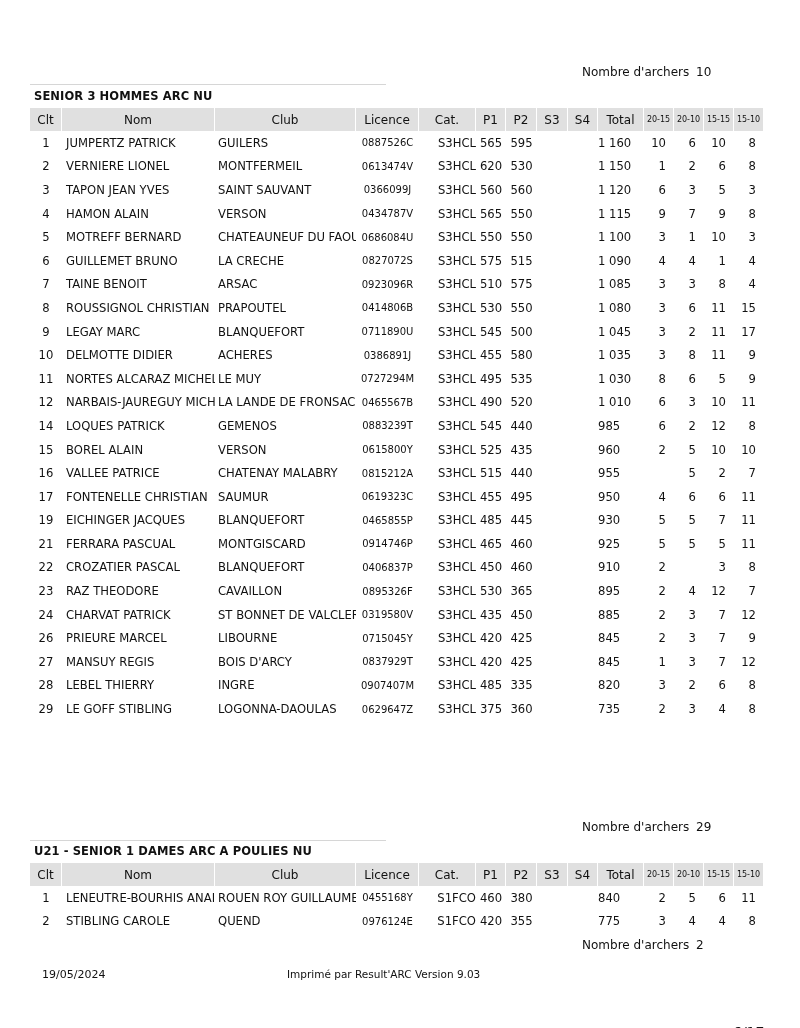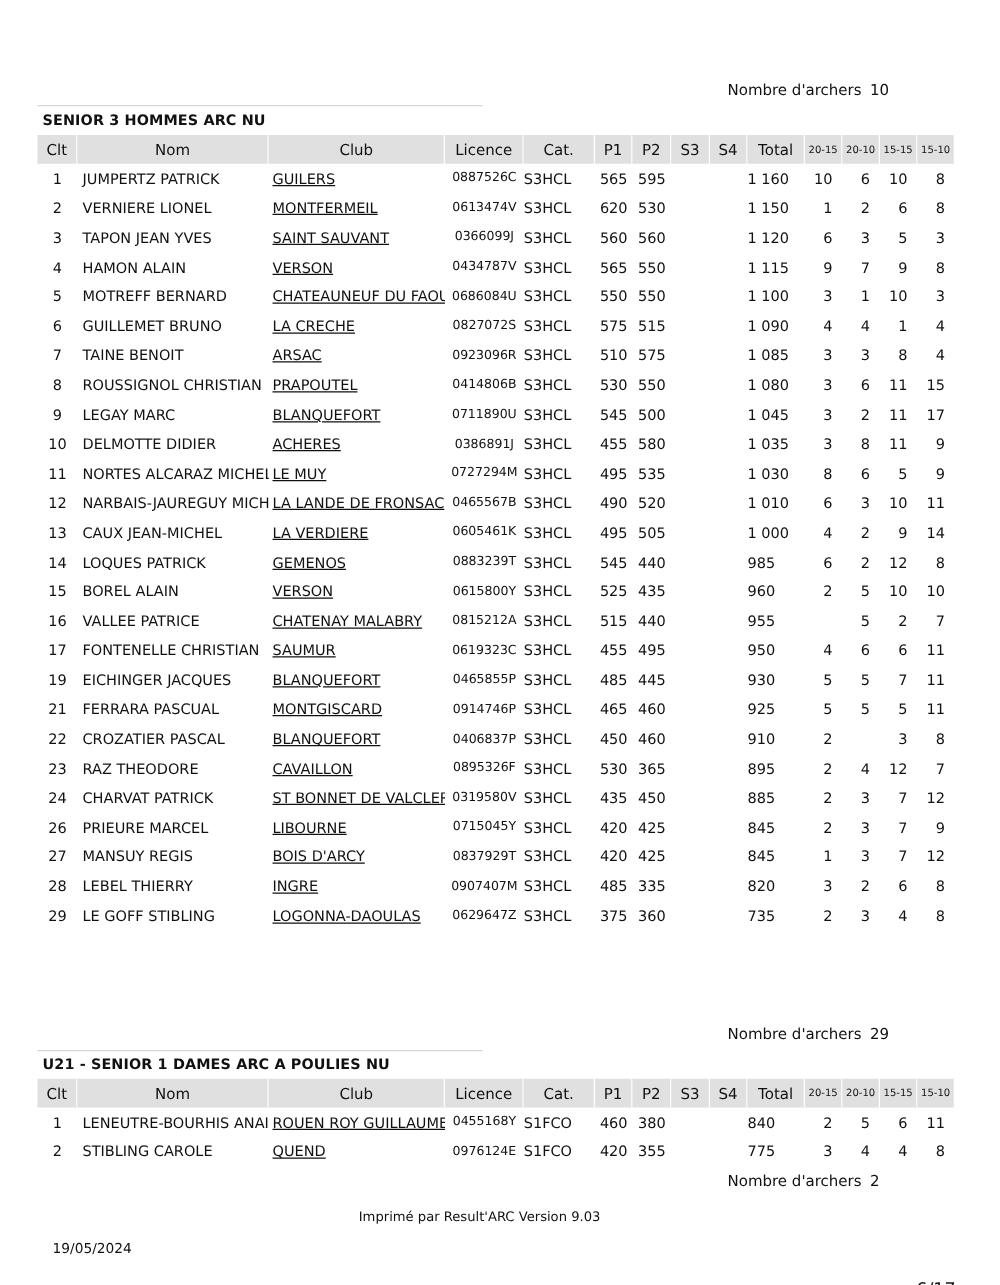--- a/index.html
+++ b/index.html
@@ -8,23 +8,23 @@
   .count-line .lbl { position: absolute; left: 0; white-space: nowrap; }
   .count-line .val { position: absolute; white-space: nowrap; }
   .section-rule { position: absolute; left: 30px; width: 356px; height: 1px; background: #d6d6d6; }
   .section-title { position: absolute; left: 34px; font-size: 11.5px; font-weight: bold; letter-spacing: 0.1px; white-space: nowrap; }
   table.res { position: absolute; left: 30px; border-collapse: separate; border-spacing: 0; table-layout: fixed; width: 734px; }
   table.res th { background: #e0e0e0; font-weight: normal; font-size: 12px; height: 23px; padding: 0; text-align: center; border-right: 1px solid #ffffff; white-space: nowrap; overflow: hidden; }
   table.res th.small { font-size: 8px; }
   table.res td { font-size: 11.6px; height: 23.6px; padding: 0; white-space: nowrap; overflow: hidden; }
   td.c-clt { text-align: center; }
   td.c-nom { padding-left: 4px !important; }
-  td.c-club { padding-left: 3px !important; text-decoration: underline; }
+  td.c-club { padding-left: 3px !important; }
   td.c-lic { font-size: 10px !important; text-align: center; }
-  td.c-cat { text-align: left; }
+  td.c-cat { text-align: right; }
   td.c-num { text-align: center; }
   td.c-tot { text-align: left; padding-right: 4px !important; }
   td.c-r { text-align: right; padding-right: 8px !important; }
   .footer { position: absolute; top: 968px; font-size: 11px; white-space: nowrap; }
 </style>
 </head>
 <body>
 
 <div class="count-line" style="top:65px; left:582px;">
   <span class="lbl">Nombre d'archers</span>
@@ -256,36 +256,20 @@
         <td class="c-num">520</td>
         <td class="c-num"></td>
         <td class="c-num"></td>
         <td class="c-tot">1 010</td>
         <td class="c-r">6</td>
         <td class="c-r">3</td>
         <td class="c-r">10</td>
         <td class="c-r">11</td>
       </tr>
       <tr>
-        <td class="c-clt">13</td>
-        <td class="c-nom">CAUX JEAN-MICHEL</td>
-        <td class="c-club">LA VERDIERE</td>
-        <td class="c-lic">0605461K</td>
-        <td class="c-cat">S3HCL</td>
-        <td class="c-num">495</td>
-        <td class="c-num">505</td>
-        <td class="c-num"></td>
-        <td class="c-num"></td>
-        <td class="c-tot">1 000</td>
-        <td class="c-r">4</td>
-        <td class="c-r">2</td>
-        <td class="c-r">9</td>
-        <td class="c-r">14</td>
-      </tr>
-      <tr>
         <td class="c-clt">14</td>
         <td class="c-nom">LOQUES PATRICK</td>
         <td class="c-club">GEMENOS</td>
         <td class="c-lic">0883239T</td>
         <td class="c-cat">S3HCL</td>
         <td class="c-num">545</td>
         <td class="c-num">440</td>
         <td class="c-num"></td>
         <td class="c-num"></td>
         <td class="c-tot">985</td>
@@ -566,15 +550,15 @@
         <td class="c-r">8</td>
       </tr>
     </tbody>
 </table>
 
 <div class="count-line" style="top:938px; left:582px;">
   <span class="lbl">Nombre d'archers</span>
   <span class="val" style="left:114px;">2</span>
 </div>
 
-<div class="footer" style="left:42px;margin-top:24px;">19/05/2024</div>
+<div class="footer" style="left:42px;">19/05/2024</div>
 <div class="footer" style="left:287px; font-size:10.5px;">Imprimé par Result'ARC Version 9.03</div>
 <div class="footer" style="left:733px; top:1024px; font-size:14px;">6/17</div>
 
 </body></html>

